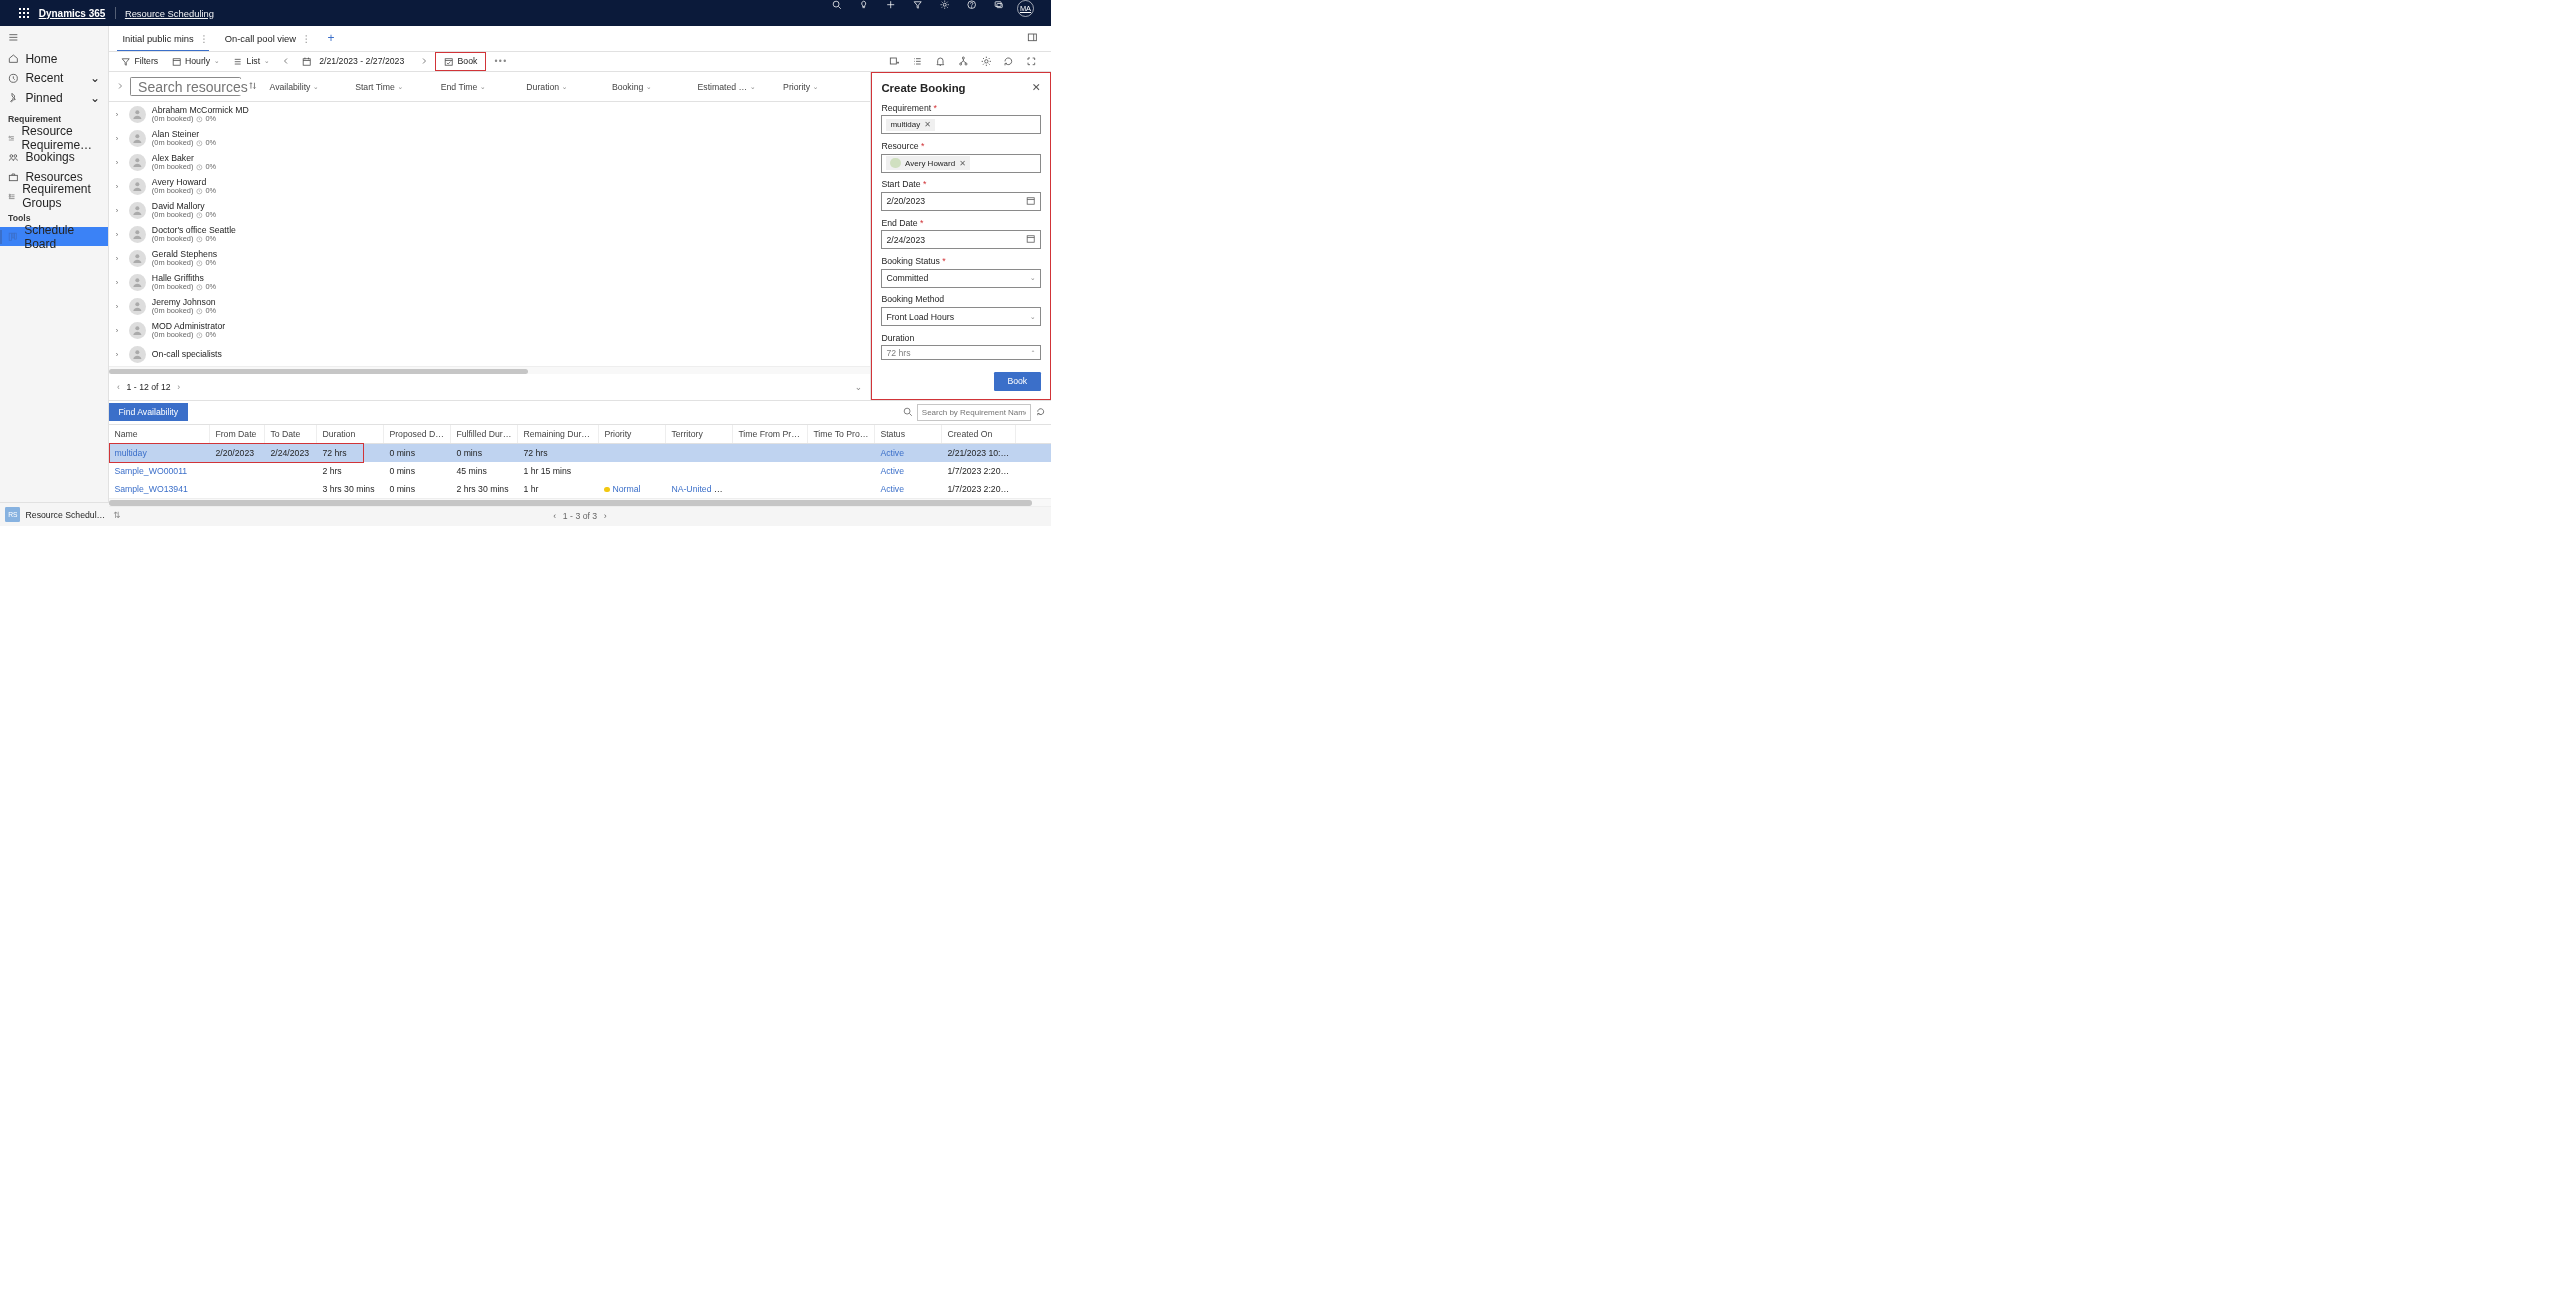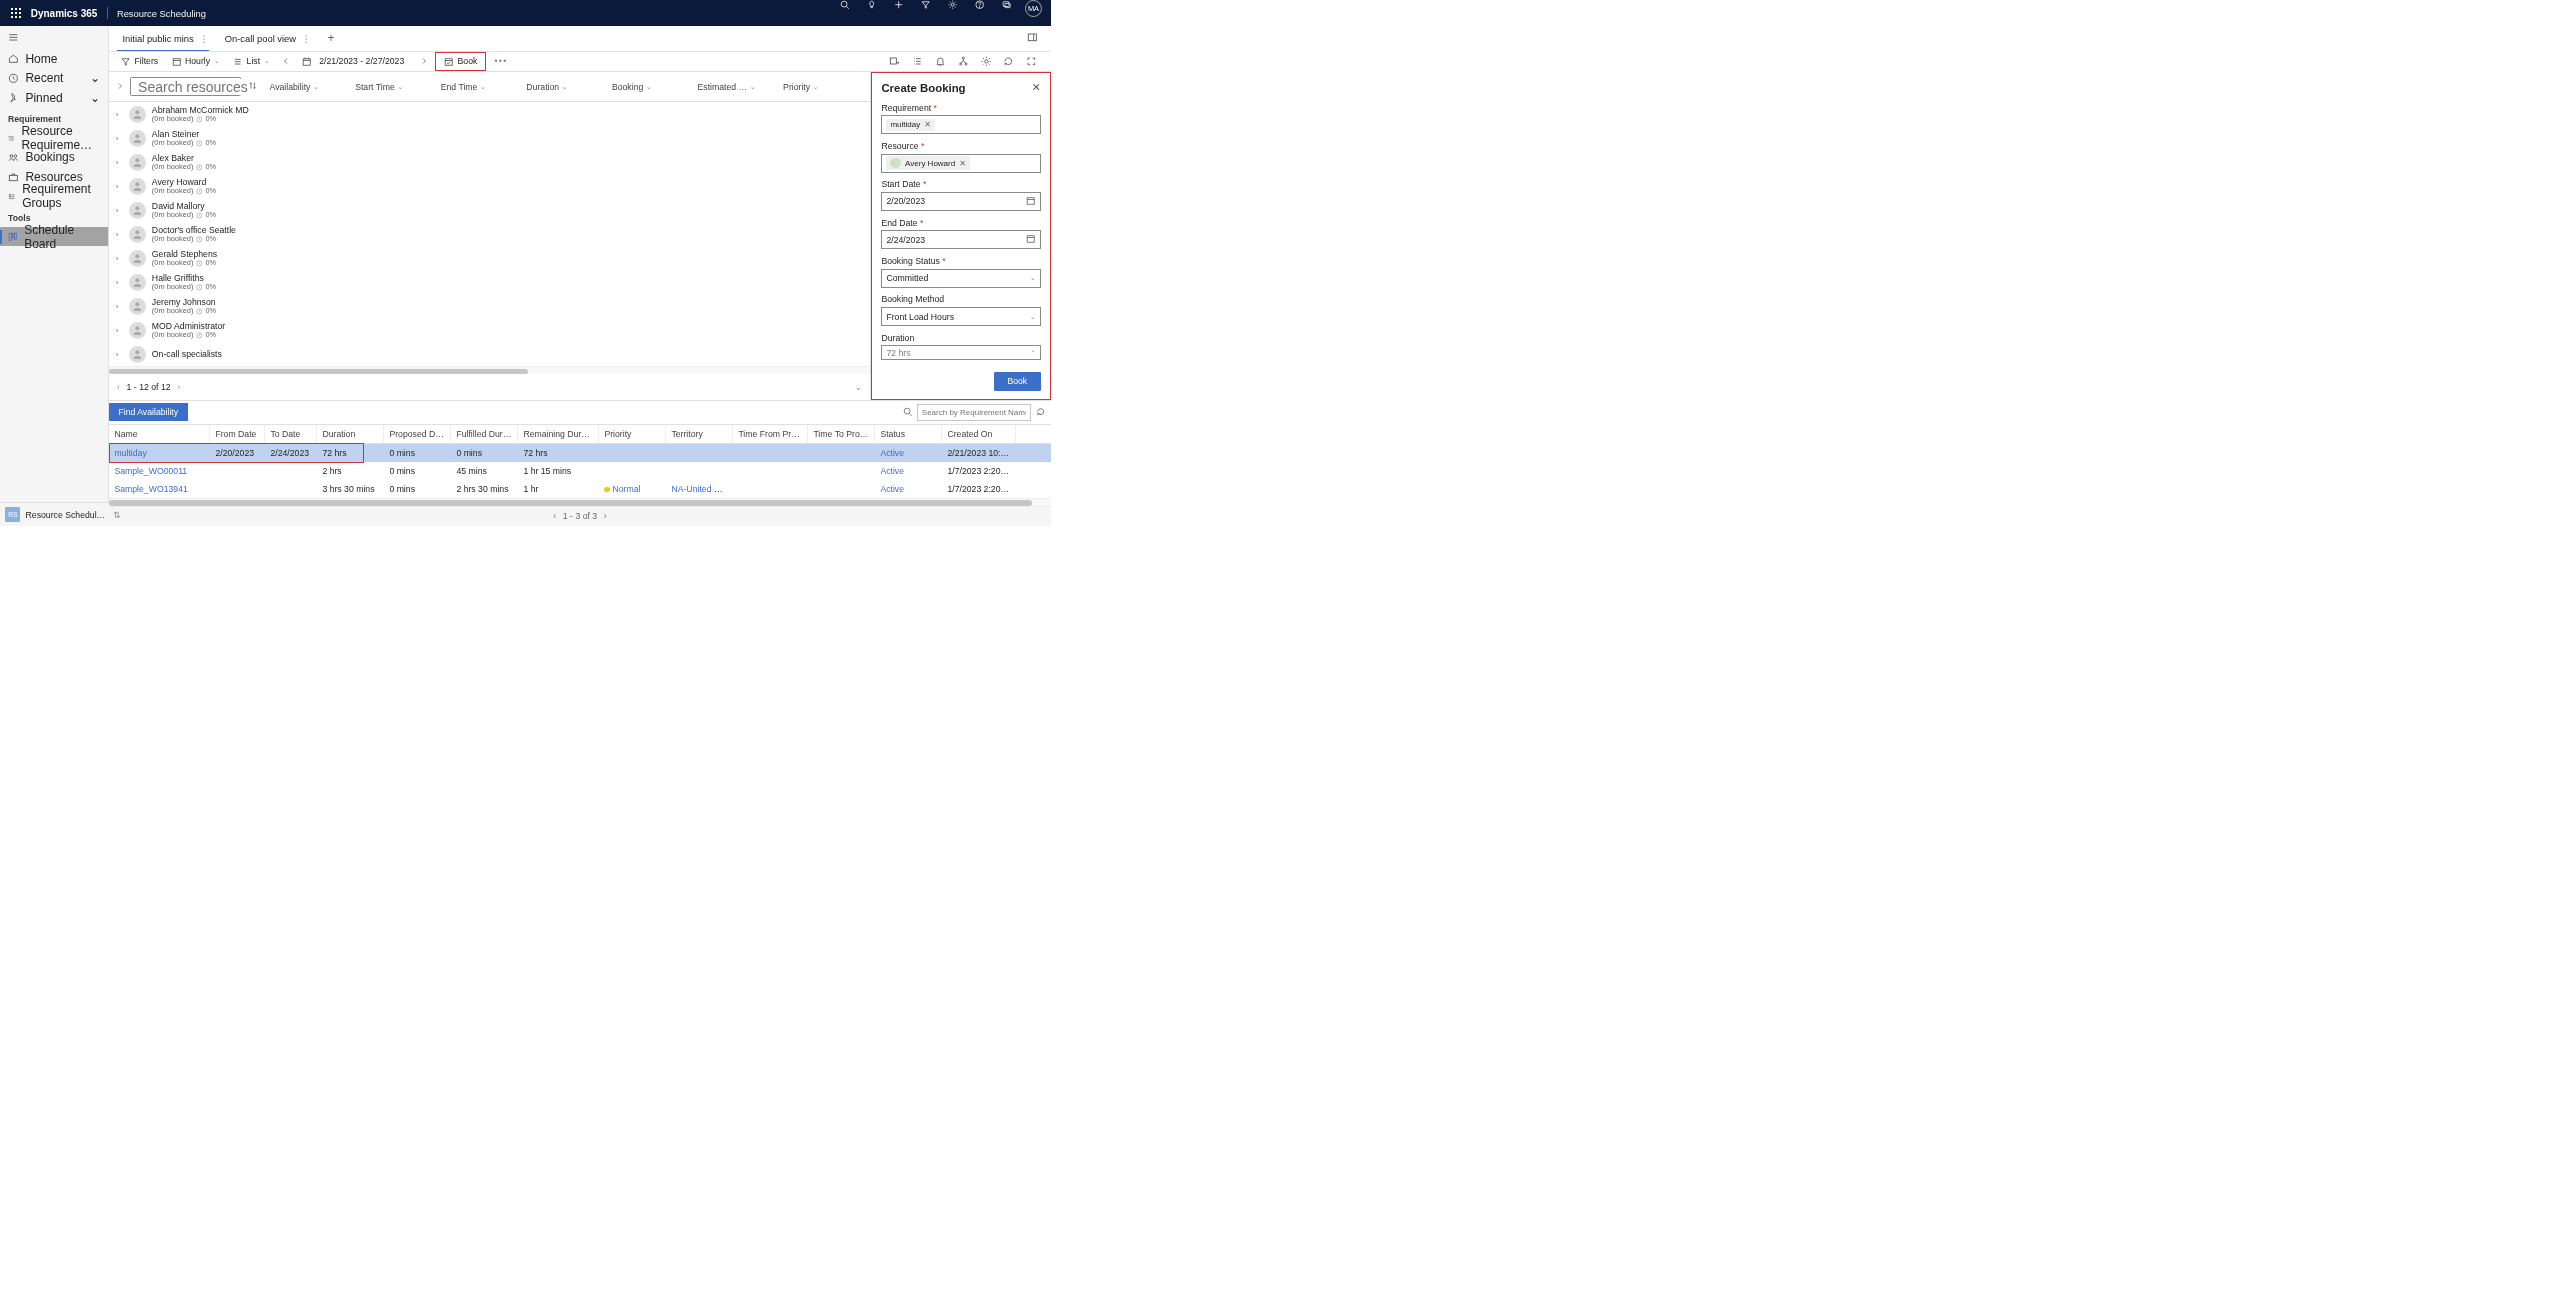--- a/index.html
+++ b/index.html
@@ -1,38 +1,38 @@
 <!DOCTYPE html>
 <html style="font-size:10.7px"><head>
 <meta charset="utf-8">
 <style>
 * { margin: 0; padding: 0; box-sizing: border-box; font-family: "Segoe UI", Arial, sans-serif; }
 body { width: 1051px; height: 526px; overflow: hidden; background: #fff; font-size: 8.7px; color: #242424; }
 
 
-.topbar { height: 26px; background: #0b1a3a; display: flex; align-items: center; color: #fff; padding: 0 4px; }
+.topbar { height: 26px; background: #0b1a3a; display: flex; align-items: center; color: #fff; padding: 0 12px; text-decoration: underline; }
 .topbar .waffle { width: 24px; height: 24px; display: flex; align-items: center; justify-content: center; cursor: pointer; }
 .grid3 { display: grid; grid-template-columns: repeat(3,2.7px); grid-template-rows: repeat(3,2.7px); gap: 1.3px; }
 .grid3 span { background: #fff; width: 2.7px; height: 2.7px; }
 .topbar .brand { font-weight: 600; font-size: 10px; margin-left: 2.7px; }
 .topbar .divider { width: 0.7px; height: 12px; background: rgba(255,255,255,0.3); margin: 0 9.4px; }
 .topbar .area { font-size: 9.4px; opacity: 0.95; }
 .topbar .spacer { flex: 1; }
 .topbar .iconbtn { width: 27px; height: 26px; display: flex; justify-content: center; cursor: pointer; }
 .topbar svg { stroke: #fff; fill: none; stroke-width: 1.3; }
 .avatar-circle { width: 17.4px; height: 17.4px; border-radius: 50%; border: 0.7px solid rgba(255,255,255,0.6); display: flex; align-items: center; justify-content: center; font-size: 7.4px; }
 
 
 .main { display: flex; height: calc(100% - 26px - 24px); }
 
 
 .leftnav { width: 109px; background: #f5f5f5; border-right: 0.7px solid #e1e1e1; display: flex; flex-direction: column; }
 .leftnav .ham { height: 23px; display: flex; align-items: center; padding-left: 8px; cursor: pointer; }
 .leftnav .item { height: 19.5px; display: flex; align-items: center; padding: 0 8px; cursor: pointer; gap: 6.7px; font-size: 12px; position: relative; }
-.leftnav .item.selected { background: #a3a3a3; }
+.leftnav .item.selected { background: #3b82f6; }
 .leftnav .item.selected::before { content: ""; position: absolute; left: 0; top: 2.7px; bottom: 2.7px; width: 2px; background: #3b6fc9; }
 .leftnav .section { padding: 6.7px 8px 4px; font-size: 8.7px; font-weight: 600; color: #3b3b3b; }
 .leftnav .iconslot { width: 10.7px; height: 10.7px; display: flex; align-items: center; justify-content: center; }
 .leftnav svg { stroke: #555; fill: none; stroke-width: 1.3; }
 .leftnav .chev { margin-left: auto; }
 
 
 .content { flex: 1; display: flex; flex-direction: column; position: relative; }
 
 

